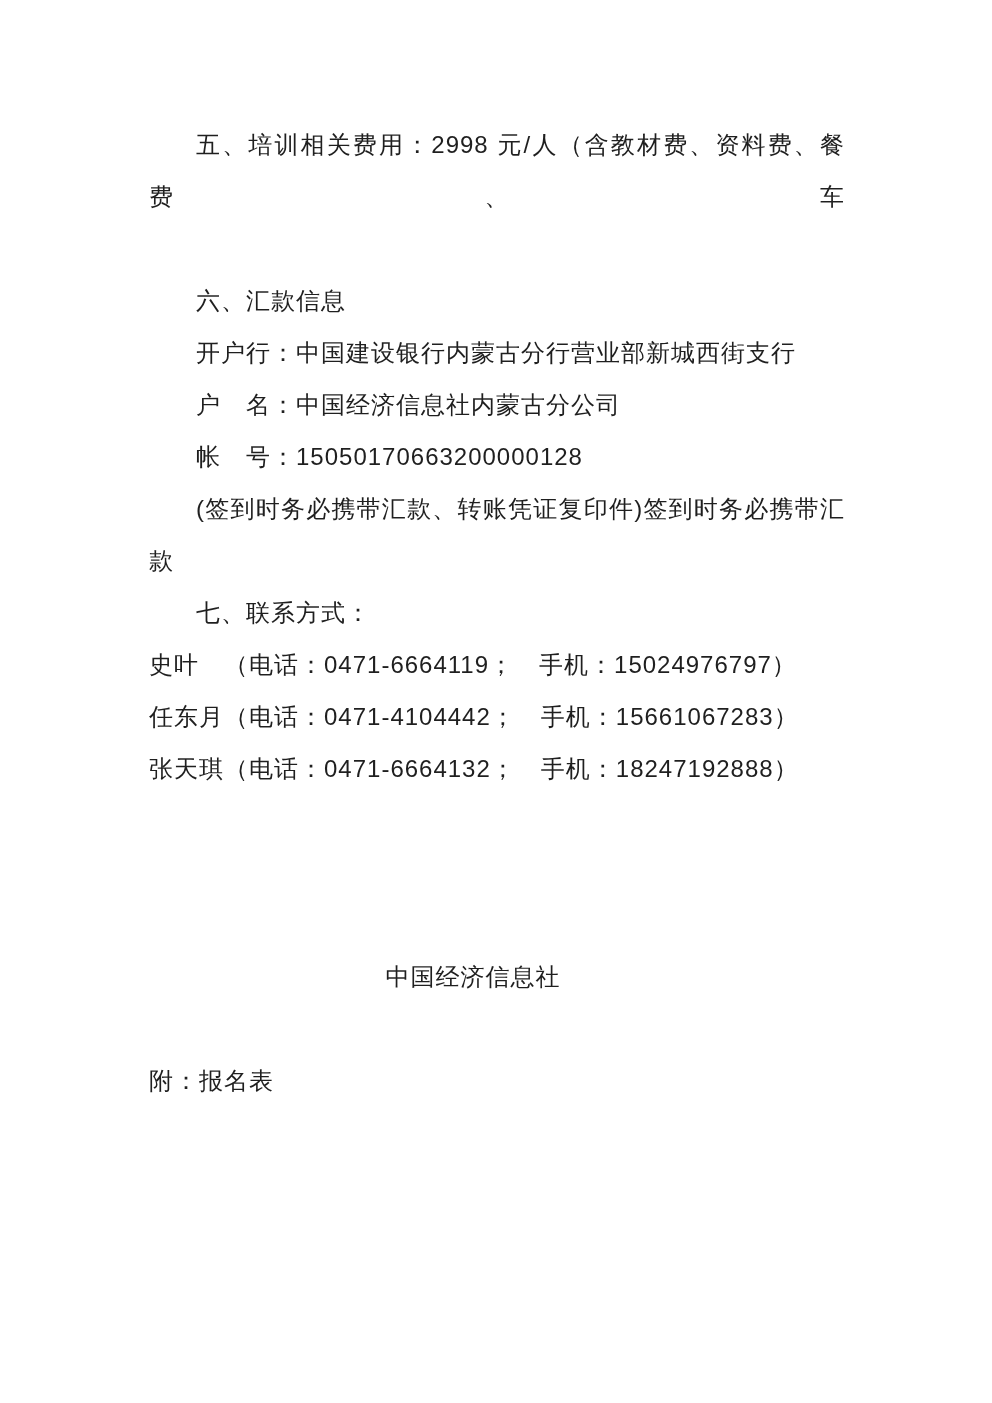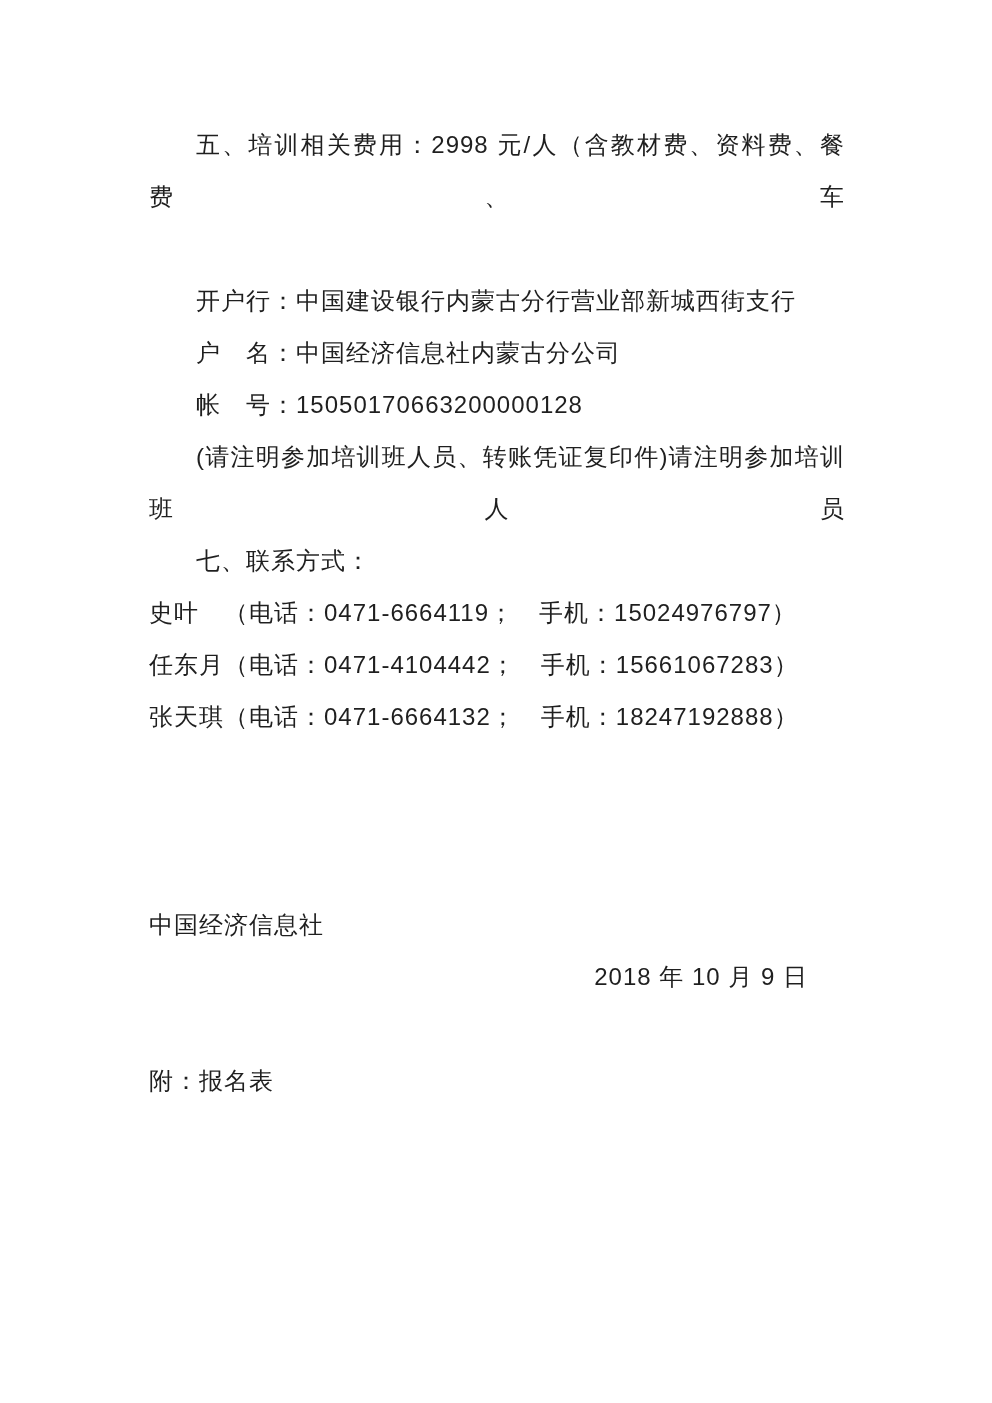--- a/index.html
+++ b/index.html
@@ -33,46 +33,46 @@
     text-align: left;
   }
   .line.indent {
     text-indent: 47px;
   }
   .line.justify {
     text-align: justify;
     text-align-last: justify;
   }
   .line.signature {
-    text-align: left;
+    text-align: center;
     padding-right: 48px;
     box-sizing: border-box;
   }
   .line.date {
     text-align: right;
     padding-right: 37px;
     box-sizing: border-box;
   }
 </style>
 </head>
 <body>
 
 <div class="page">
   <div class="text-column">
       <div class="line indent justify">五、培训相关费用：2998 元/人（含教材费、资料费、餐费、车</div>
       <div class="line"></div>
+      <div class="line indent">六、汇款信息</div>
       <div class="line indent">开户行：中国建设银行内蒙古分行营业部新城西街支行</div>
       <div class="line indent">户　名：中国经济信息社内蒙古分公司</div>
       <div class="line indent">帐　号：15050170663200000128</div>
-      <div class="line indent justify">(请注明参加培训班人员、转账凭证复印件)请注明参加培训班人员</div>
+      <div class="line indent justify">(签到时务必携带汇款、转账凭证复印件)签到时务必携带汇款</div>
       <div class="line indent">七、联系方式：</div>
       <div class="line">史叶　（电话：0471-6664119；　手机：15024976797）</div>
       <div class="line">任东月（电话：0471-4104442；　手机：15661067283）</div>
       <div class="line">张天琪（电话：0471-6664132；　手机：18247192888）</div>
       <div class="line"></div>
       <div class="line"></div>
       <div class="line"></div>
       <div class="line signature">中国经济信息社</div>
-      <div class="line date">2018 年 10 月 9 日</div>
       <div class="line"></div>
       <div class="line">附：报名表</div>
     </div>
 </div>
 
 </body></html>

